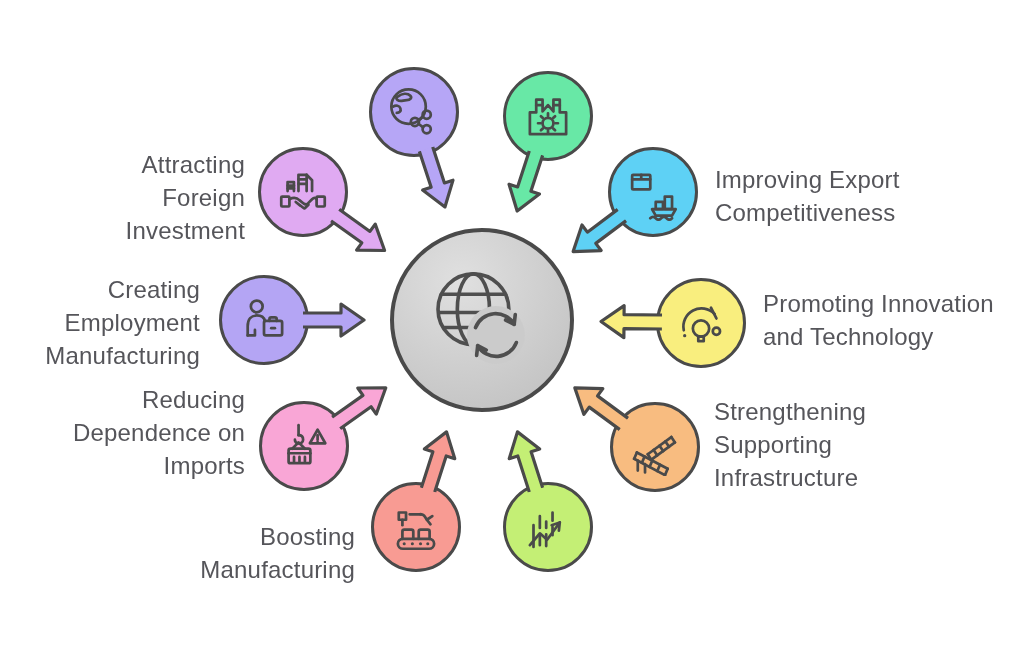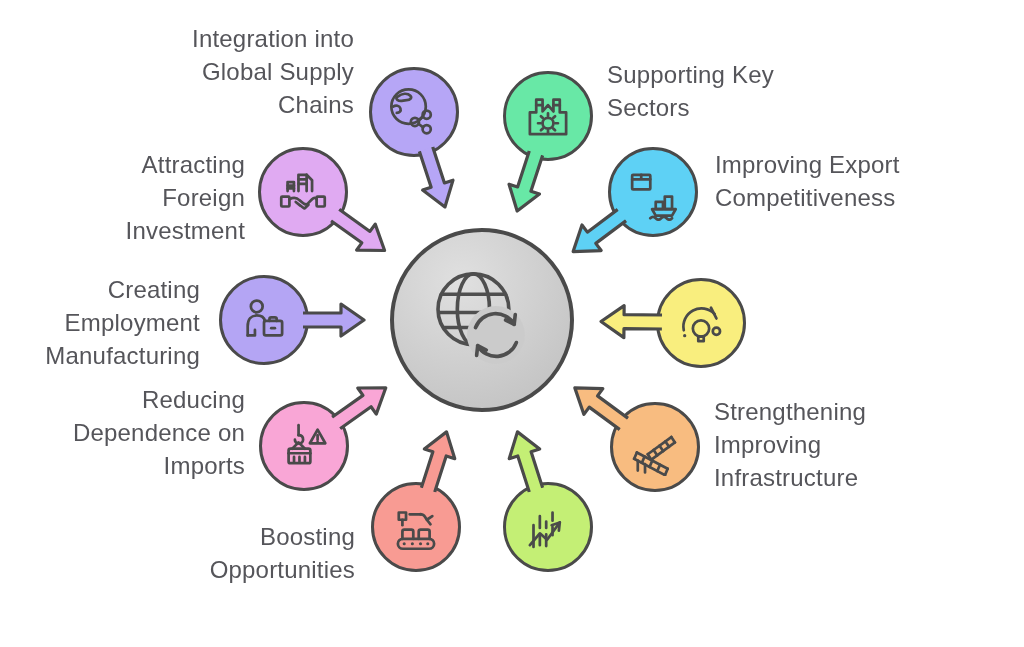--- a/index.html
+++ b/index.html
@@ -51,90 +51,87 @@
       <svg class="icon" width="58" height="58" viewBox="0 0 64 64">
         <circle class="ln" cx="26" cy="26" r="19"></circle>
         <path class="ln" d="M14,15 c5,-4 11,-4 14,-1 c2,2 0,5 -4,5 c-4,0 -7,2 -10,0 c-2,-2 -2,-3 0,-4 z"></path>
         <path class="ln" d="M9,26 c3,-2 7,-1 8,2 c1,3 -1,5 -4,5"></path>
         <circle class="ln" cx="33" cy="43" r="4.5"></circle>
         <circle class="ln" cx="46" cy="35" r="4.5"></circle>
         <circle class="ln" cx="46" cy="51" r="4.5"></circle>
         <path class="ln" d="M37,41 L42,37 M37,45 L42,49"></path>
       </svg>
     </div>
-    <div class="label ra" style="right:670px;top:22px">Integration into
-Global Supply
-Chains</div>
   </div>
 
   <div class="node">
     <svg class="arrow" style="left:536px;top:135px;transform:rotate(108deg)" width="64" height="36" viewBox="0 0 64 36">
       <path d="M0,11 L38,11 L38,2 L61,18 L38,34 L38,25 L0,25" fill="#68e8a6"></path>
     </svg>
     <div class="bubble" style="left: 503px; top: 71px; background: rgb(104, 232, 166);">
       <svg class="icon" width="58" height="58" viewBox="0 0 64 64">
         <path class="ln" d="M12,52 V28 H19 V14 h7 v13 l6,-7 6,7 V14 h7 v14 h7 v24 z"></path>
         <path class="ln" d="M19,20 h7 M38,20 h7"></path>
         <circle class="ln" cx="32" cy="40" r="6"></circle>
         <path class="ln" d="M40,40 h3 M37.7,45.7 l2.1,2.1 M32,48 v3 M26.3,45.7 l-2.1,2.1 M24,40 h-3 M26.3,34.3 l-2.1,-2.1 M32,32 v-3 M37.7,34.3 l2.1,-2.1"></path>
       </svg>
     </div>
-    <div class="label" style="left:607px;top:58px">Supporting Key
-Sectors</div>
   </div>
 
   <div class="node">
     <svg class="arrow" style="left:622px;top:197px;transform:rotate(143.2deg)" width="64" height="36" viewBox="0 0 64 36">
       <path d="M0,11 L38,11 L38,2 L61,18 L38,34 L38,25 L0,25" fill="#5ed1f5"></path>
     </svg>
     <div class="bubble" style="left: 608px; top: 147px; background: rgb(94, 209, 245);">
       <svg class="icon" width="58" height="58" viewBox="0 0 64 64">
         <rect class="ln" x="9" y="13" width="20" height="16" rx="1"></rect>
         <path class="ln" d="M9,18 h20 M19,13 v5"></path>
         <path class="ln" d="M31,51 h26 l-4,7 h-18 z"></path>
         <rect class="ln" x="35" y="43" width="8" height="8"></rect>
         <rect class="ln" x="45" y="37" width="8" height="14"></rect>
         <path class="ln" d="M29,61 q3,-3 6,0 t6,0 t6,0 t6,0"></path>
       </svg>
     </div>
-    <div class="label" style="left:715px;top:148px">Improving Export
+    <div class="label" style="left:715px;top:163px">Improving Export
 Competitiveness</div>
   </div>
 
   <div class="node">
     <svg class="arrow" style="left:662px;top:304px;transform:rotate(180.5deg)" width="64" height="36" viewBox="0 0 64 36">
       <path d="M0,11 L38,11 L38,2 L61,18 L38,34 L38,25 L0,25" fill="#f9ee7e"></path>
     </svg>
     <div class="bubble" style="left: 656px; top: 278px; background: rgb(249, 238, 126);">
       <svg class="icon" width="58" height="58" viewBox="0 0 64 64">
         <circle class="ln" cx="32" cy="38" r="9"></circle>
         <path class="ln" d="M29,47 h6 v5 h-6 z"></path>
         <path class="ln" d="M13,40 A20,20 0 0 1 47,22"></path>
         <path class="ln" d="M43,15 L49,27"></path>
         <circle class="ln" cx="49" cy="41" r="4"></circle>
         <circle class="fl" cx="14" cy="46" r="1.8"></circle>
       </svg>
     </div>
+    <div class="label" style="left:763px;top:287px">Promoting Innovation
+and Technology</div>
   </div>
 
   <div class="node">
     <svg class="arrow" style="left:624px;top:406px;transform:rotate(216.3deg)" width="64" height="36" viewBox="0 0 64 36">
       <path d="M0,11 L38,11 L38,2 L61,18 L38,34 L38,25 L0,25" fill="#f8bc80"></path>
     </svg>
     <div class="bubble" style="left: 610px; top: 402px; background: rgb(248, 188, 128);">
       <svg class="icon" width="58" height="58" viewBox="0 0 64 64">
         <path class="ln" d="M24,40 L50,21 M28,46 L54,27"></path>
         <path class="ln" d="M24,40 L28,46 M30.5,35.3 L34.5,41.3 M37,30.5 L41,36.5 M43.5,25.8 L47.5,31.8 M50,21 L54,27"></path>
         <path class="ln" d="M12,38 L46,56 M9,45 L43,63"></path>
         <path class="ln" d="M12,38 L9,45 M20.5,42.5 L17.5,49.5 M29,47 L26,54 M37.5,51.5 L34.5,58.5 M46,56 L43,63"></path>
         <path class="ln" d="M13,47 V58 M21,51 V60"></path>
       </svg>
     </div>
     <div class="label" style="left:714px;top:395px">Strengthening
-Improving
+Supporting
 Infrastructure</div>
   </div>
 
   <div class="node">
     <svg class="arrow" style="left:536px;top:472px;transform:rotate(252.3deg)" width="64" height="36" viewBox="0 0 64 36">
       <path d="M0,11 L38,11 L38,2 L61,18 L38,34 L38,25 L0,25" fill="#c4ef75"></path>
     </svg>
     <div class="bubble" style="left: 503px; top: 482px; background: rgb(196, 239, 117);">
       <svg class="icon" width="58" height="58" viewBox="0 0 64 64">
         <path class="ln" d="M16,30 V54 M23,20 V33 M23,41 V52 M30,26 v7 M30,40 v13 M37,16 v9 M37,32 v9"></path>
@@ -158,21 +155,21 @@
         <path class="ln" d="M17,45 V37 q0,-2 2,-2 h8 q2,0 2,2 v8"></path>
         <path class="ln" d="M35,45 v-8 q0,-2 2,-2 h8 q2,0 2,2 v8"></path>
         <rect class="ln" x="13" y="16" width="8" height="8"></rect>
         <path class="ln" d="M17,24 v6"></path>
         <path class="ln" d="M25,18 h12 a5,5 0 0 1 5,3 l2,3"></path>
         <path class="ln" d="M44,24 l6,-4 M44,24 l4,5"></path>
         <circle class="fl" cx="37" cy="18" r="1.6"></circle>
       </svg>
     </div>
     <div class="label ra" style="right:669px;top:520px">Boosting
-Opportunities</div>
+Manufacturing</div>
   </div>
 
   <div class="node">
     <svg class="arrow" style="left:336px;top:405px;transform:rotate(324.7deg)" width="64" height="36" viewBox="0 0 64 36">
       <path d="M0,11 L38,11 L38,2 L61,18 L38,34 L38,25 L0,25" fill="#f9a6d6"></path>
     </svg>
     <div class="bubble" style="left: 259px; top: 401px; background: rgb(249, 166, 214);">
       <svg class="icon" width="58" height="58" viewBox="0 0 64 64">
         <path class="ln" d="M26,9 V20"></path>
         <path class="ln" d="M26,20 c3,0 5,2 5,5 c0,3 -3,5 -6,4 c-2,-0.7 -3,-2 -3,-4"></path>

